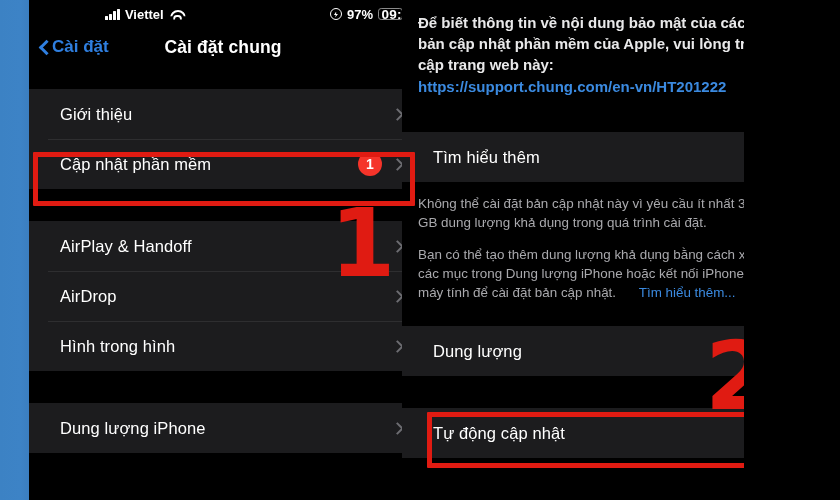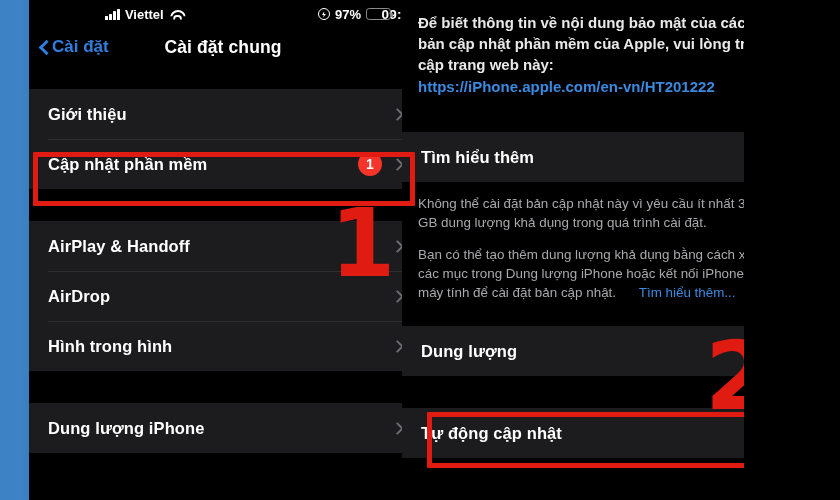--- a/index.html
+++ b/index.html
@@ -26,21 +26,21 @@
   .panel-right{ left:402px; width:386px; }
 
   
   .statusbar{
     position:relative; height:28px; width:100%;
     display:flex; align-items:center; color:#fff;
     font-size:13.5px; font-weight:bold; background:#000;
   }
   .sb-left{ position:absolute; left:76px; display:flex; align-items:center; gap:5px; }
   .sb-center{ position:absolute; left:0; right:0; text-align:right; letter-spacing:.2px; }
-  .sb-right{ position:absolute; right:26px; display:flex; align-items:center; gap:5px;justify-content:flex-end; }
+  .sb-right{ position:absolute; right:14px; display:flex; align-items:center; gap:5px;justify-content:flex-end; }
 
   .signal{ display:inline-flex; align-items:flex-end; gap:1.5px; height:11px; }
   .signal i{ display:block; width:2.6px; background:#fff; border-radius:.5px; }
   .signal i:nth-child(1){ height:4px; }
   .signal i:nth-child(2){ height:6px; }
   .signal i:nth-child(3){ height:8.5px; }
   .signal i:nth-child(4){ height:11px; }
   .carrier{ font-size:13px; font-weight:bold; }
 
   .wifi{ width:14px; height:11px; position:relative; display:inline-block; }
@@ -103,22 +103,22 @@
   .row{
     position:relative; display:flex; align-items:center;
     height:50px; padding-left:19px; padding-right:16px;
     background:#1c1c1e;
   }
   .row + .row::before{
     content:""; position:absolute; left:19px; right:0; top:0;
     height:1px; background:#2e2e30;
   }
   .row-label{
-    color:#fff; font-size:16.5px; font-weight:bold; letter-spacing:.1px;
-    flex:1; white-space:nowrap;
+    color:#fff; font-size:16.5px; font-weight:normal; letter-spacing:.1px;
+    flex:1; white-space:nowrap;margin-left:12px;
   }
   .row-right{ display:flex; align-items:center; gap:11px; }
   .chev{ width:8px; height:13px; position:relative; flex:none; }
   .chev::before{
     content:""; position:absolute; left:0; top:2px;
     width:7px; height:7px;
     border-right:2.1px solid #6d6d72; border-top:2.1px solid #6d6d72;
     transform:rotate(45deg);
   }
   .badge{
@@ -247,21 +247,21 @@
           <span class="chev"></span>
         </span>
       </div>
     </div>
   </div>
 
   <div class="panel panel-right">
 
     <div class="blurb">
       <span>Để biết thông tin về nội dung bảo mật của các bản cập nhật phần mềm của Apple, vui lòng truy cập trang web này:</span>
-      <a class="link">https://iPhone.apple.com/en-vn/HT201222</a>
+      <a class="link">https://support.chung.com/en-vn/HT201222</a>
     </div>
 
     <div class="gap" style="height:21px"></div>
 
     <div class="group">
       <div class="row">
         <span class="row-label">Tìm hiểu thêm</span>
         <span class="row-right">
           <span class="chev"></span>
         </span>

